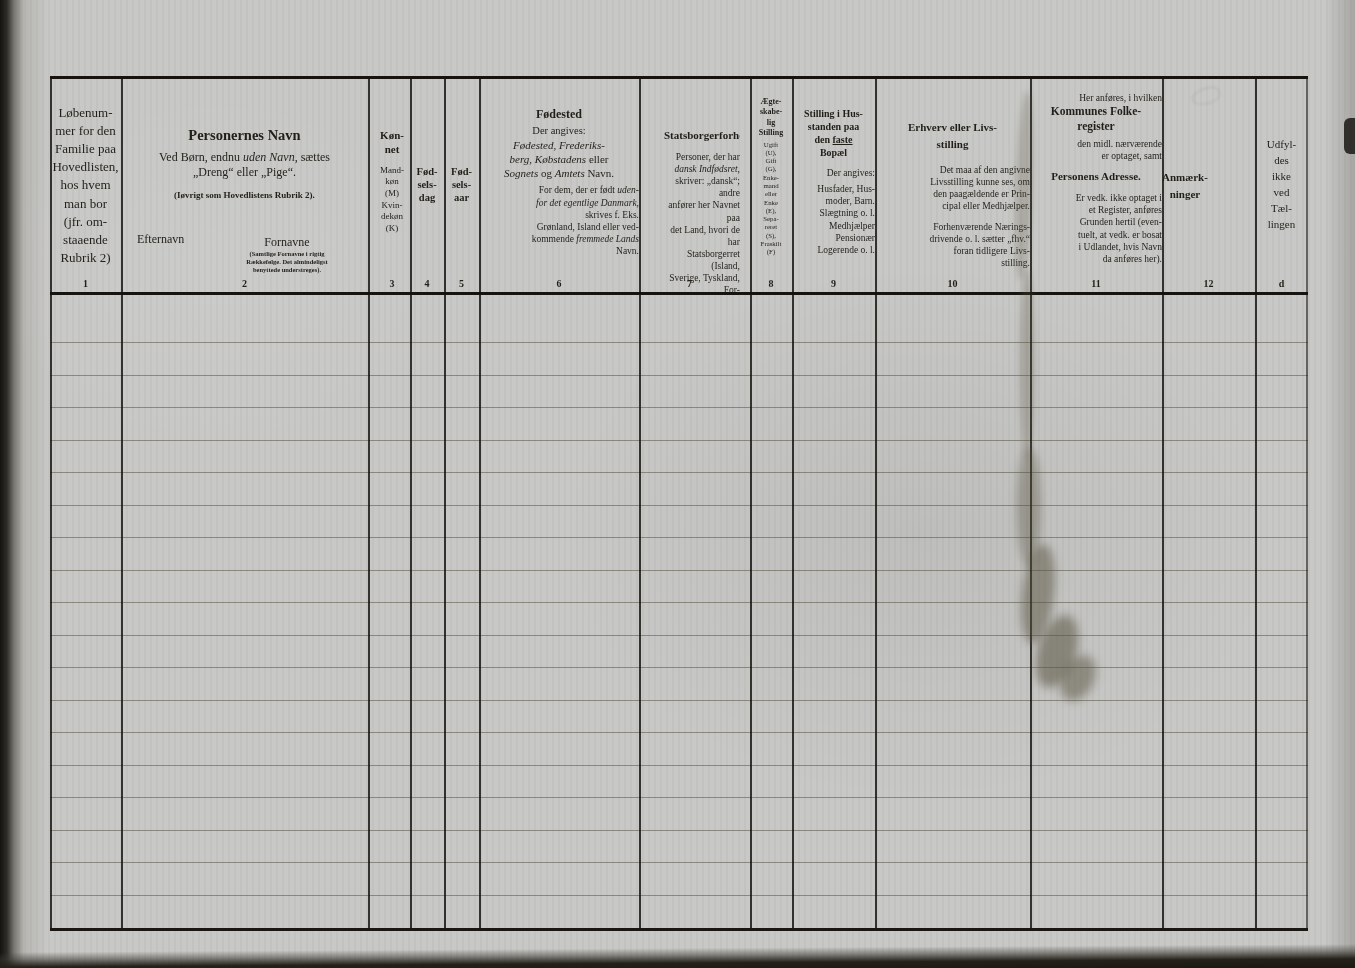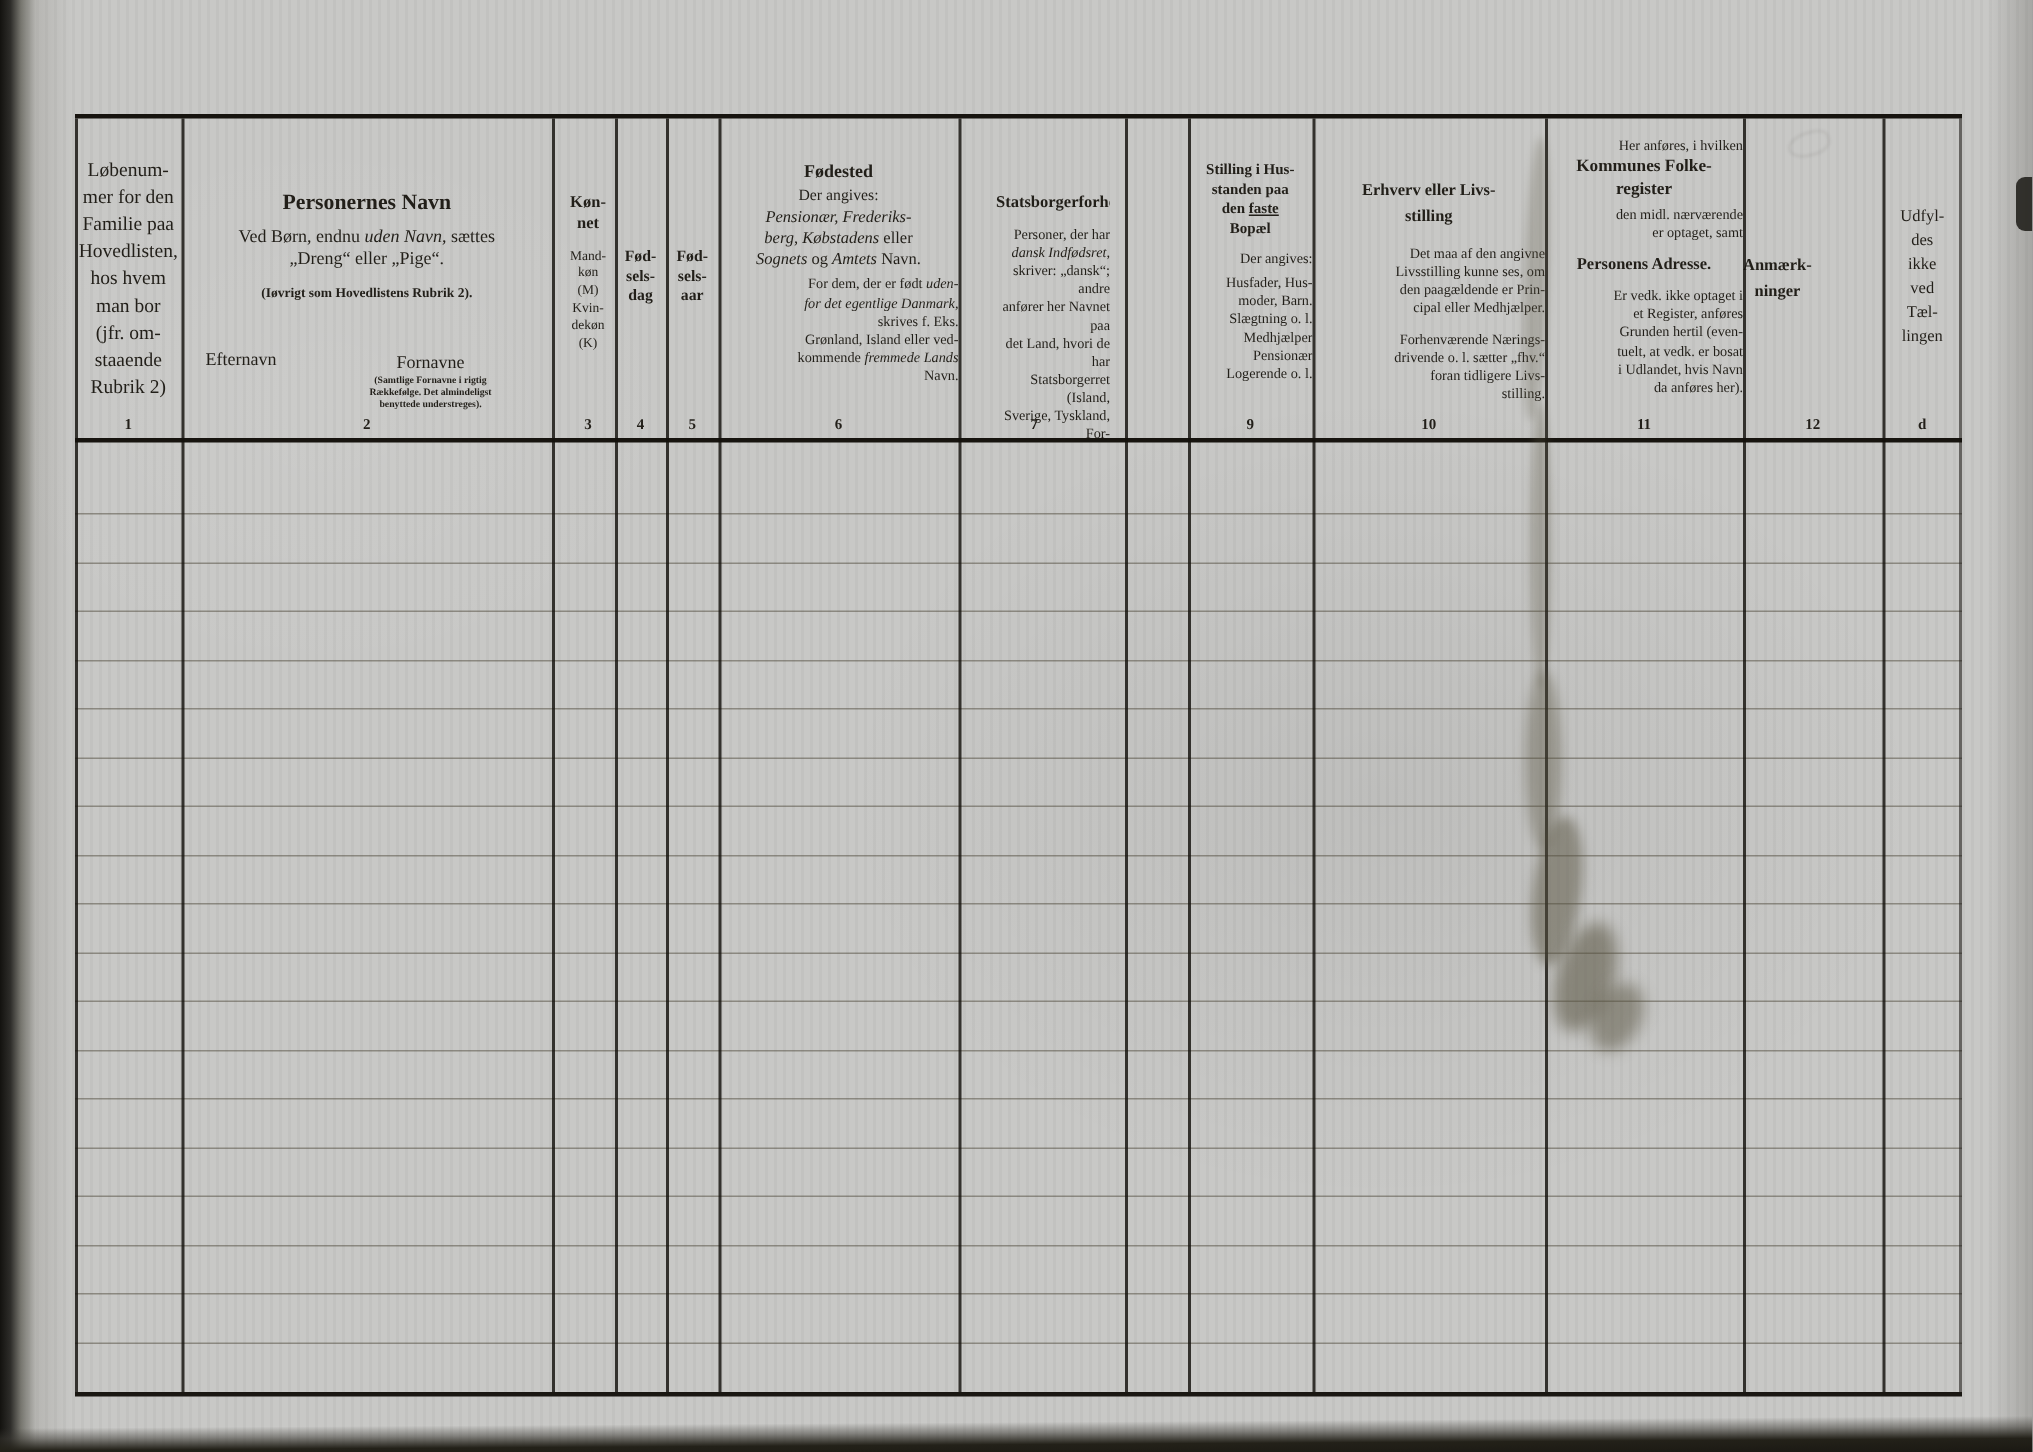--- a/index.html
+++ b/index.html
@@ -139,21 +139,21 @@
       <div class="cell c5">
         <div class="pre b sz105">Fød-
 sels-
 aar</div>
         <span class="colnum">5</span>
       </div>
 
       <div class="cell c6">
         <div class="b sz12">Fødested</div>
         <div class="sz105 mt2">Der angives:</div>
-        <div class="pre sz11 mt2"><span class="i">Pensionær, Frederiks-
+        <div class="pre sz11 mt2"><span class="i">Fødested, Frederiks-
 berg, Købstadens</span><span> eller
 </span><span class="i">Sognets</span><span> og </span><span class="i">Amtets</span><span> Navn.</span></div>
         <div class="pre sz95 mt4"><span>For dem, der er født </span><span class="i">uden-
 for det egentlige Danmark,</span><span>
 skrives f. Eks.
 Grønland, Island eller ved-
 kommende </span><span class="i">fremmede Lands</span><span>
 Navn.</span></div>
         <span class="colnum">6</span>
       </div>
@@ -164,20 +164,41 @@
 </span><span class="i">dansk Indfødsret,</span><span>
 skriver: „dansk“; andre
 anfører her Navnet paa
 det Land, hvori de har
 Statsborgerret (Island,
 Sverige, Tyskland, For-
 enede Stater o. s. v.)</span></div>
         <span class="colnum">7</span>
       </div>
 
+      <div class="cell c8">
+        <div class="pre b sz8">Ægte-
+skabe-
+lig
+Stilling</div>
+        <div class="pre sz7 mt2">Ugift
+(U),
+Gift
+(G),
+Enke-
+mand
+eller
+Enke
+(E),
+Sepa-
+reret
+(S),
+Fraskilt
+(F)</div>
+        <span class="colnum">8</span>
+      </div>
 
       <div class="cell c9">
         <div class="pre b" style="font-size:10px;line-height:1.3"><span>Stilling i Hus-
 standen paa
 den </span><span class="u">faste</span><span>
 Bopæl</span></div>
         <div class="sz95 mt8">Der angives:</div>
         <div class="pre sz95 mt4">Husfader, Hus-
 moder, Barn.
 Slægtning o. l.

